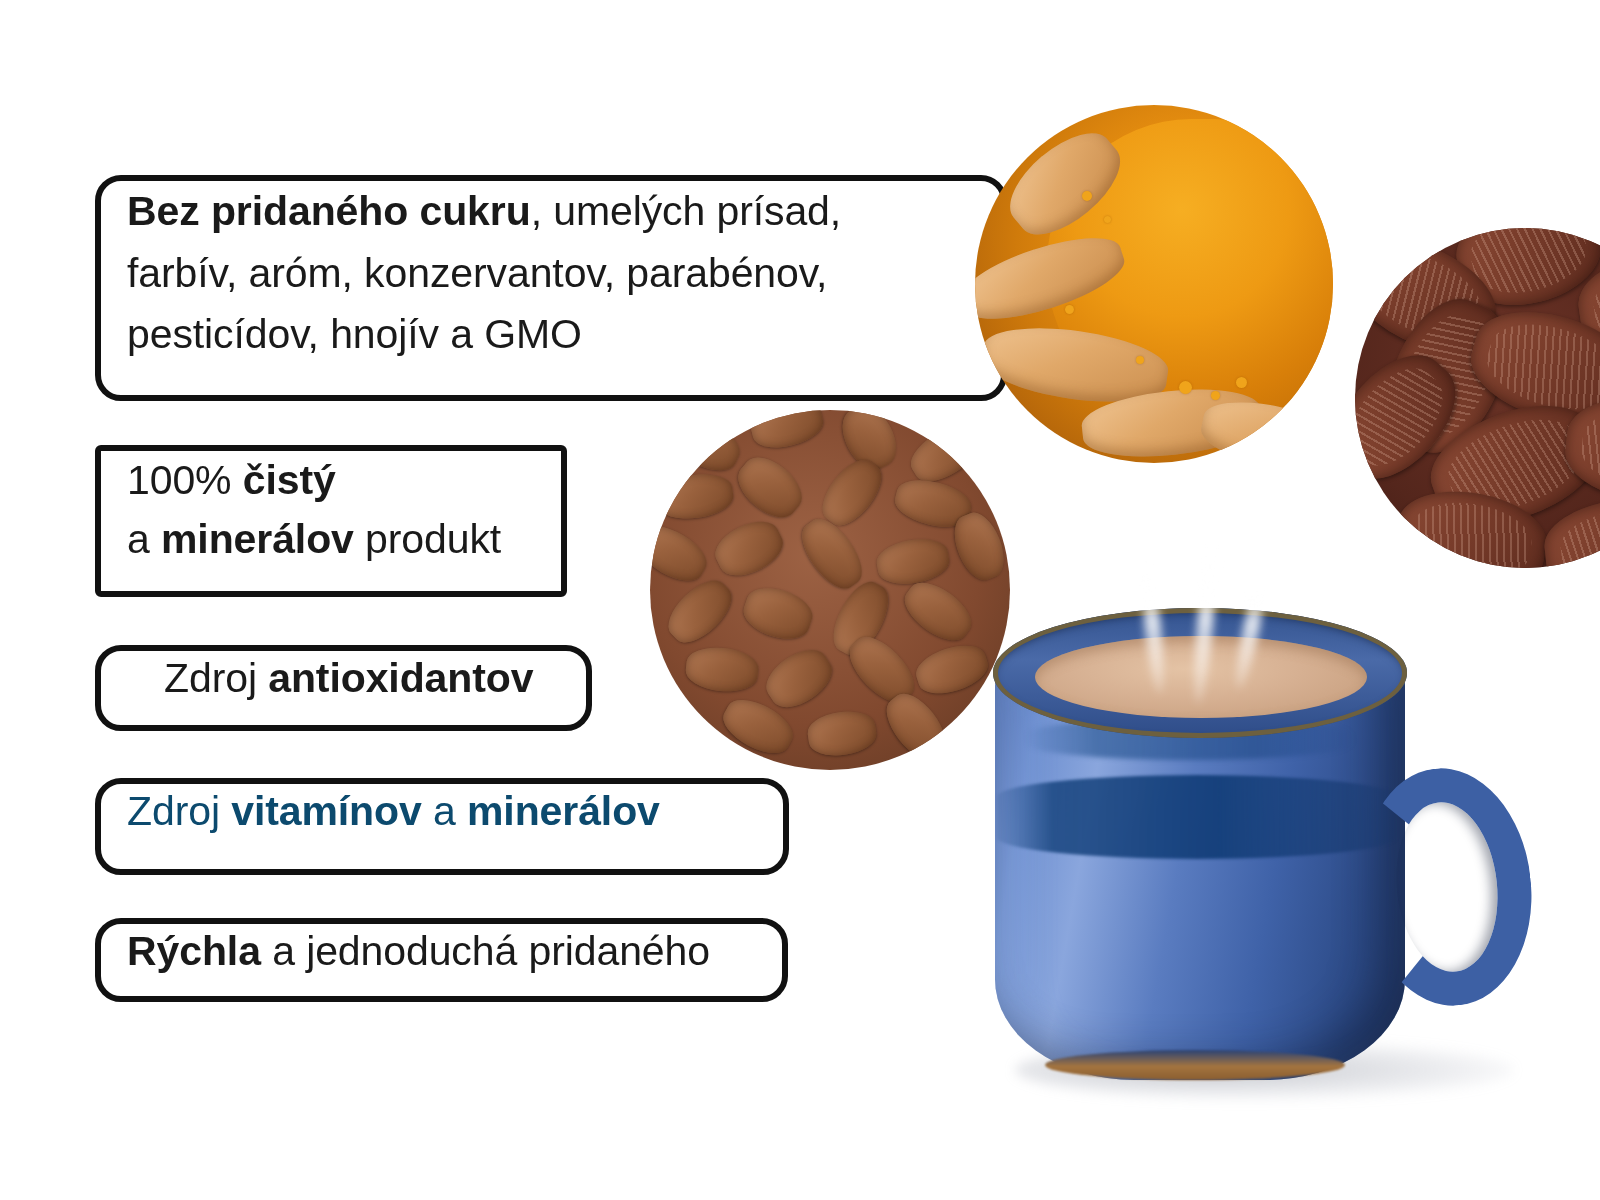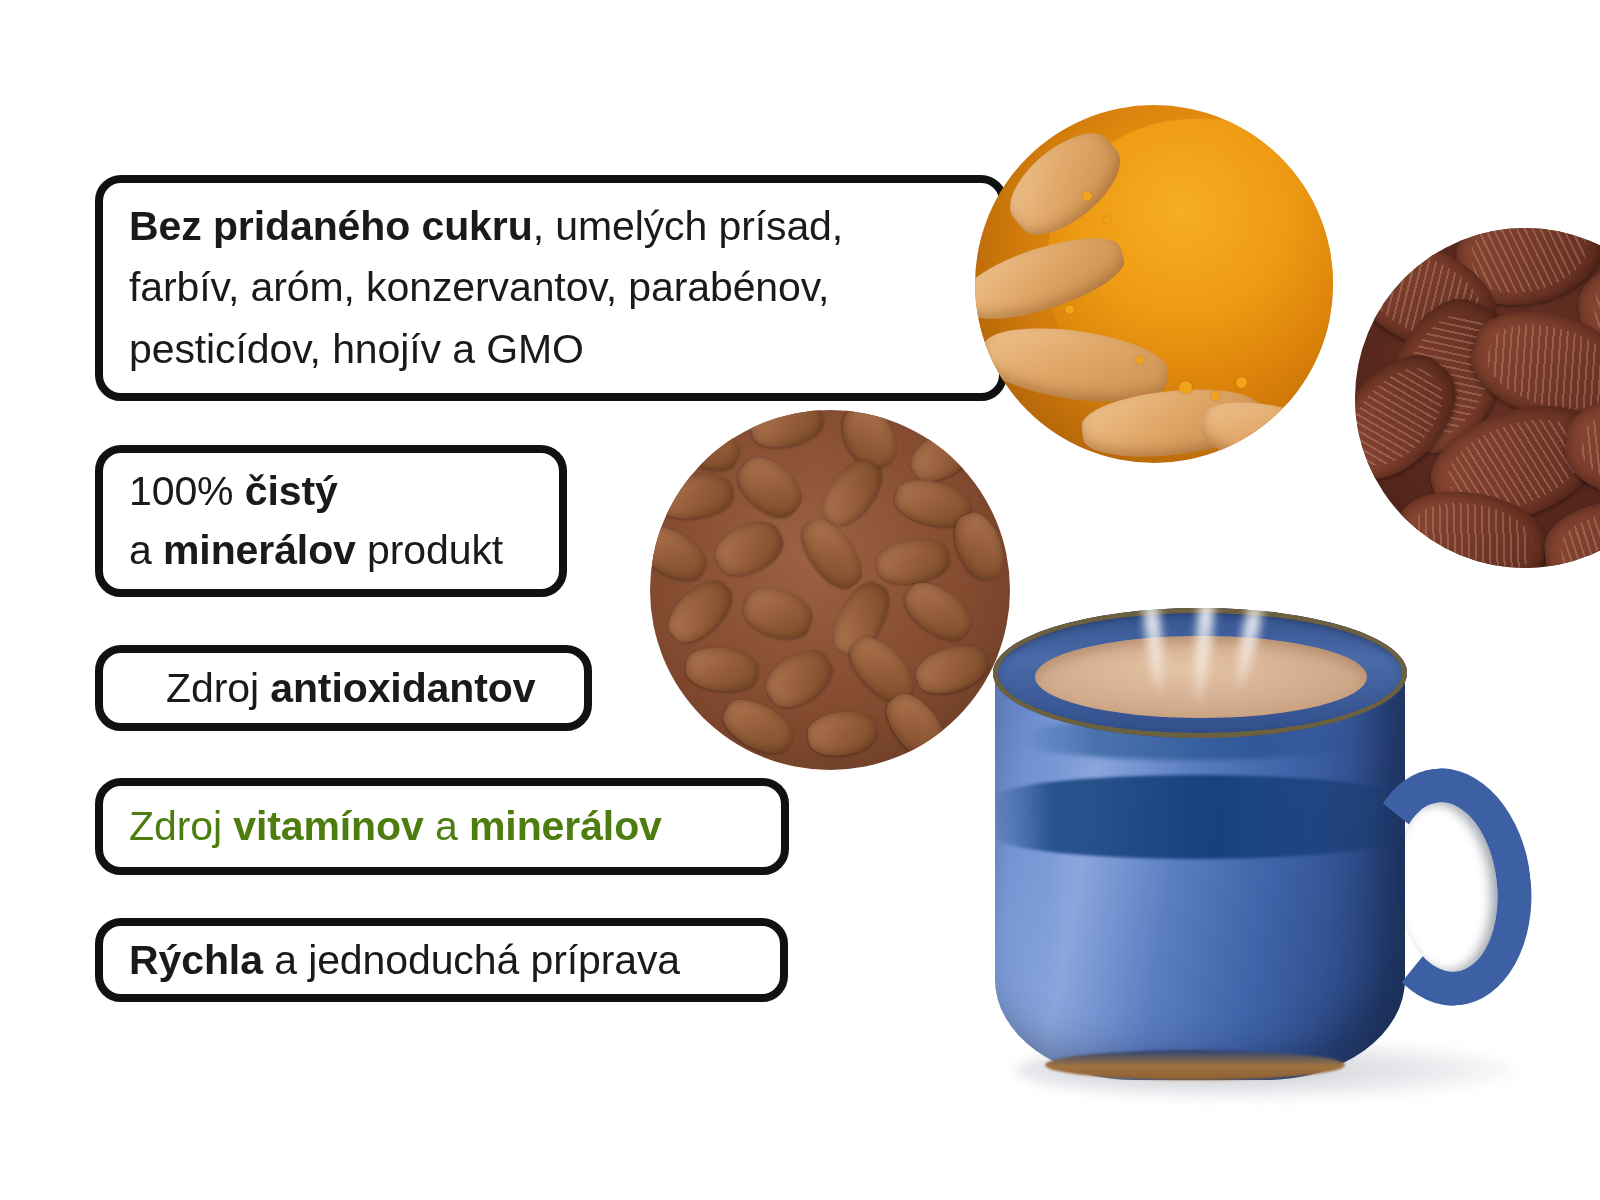--- a/index.html
+++ b/index.html
@@ -16,25 +16,24 @@
     width: 1600px;
     height: 1200px;
     background: #ffffff;
     overflow: hidden;
   }
 
   
   .benefit-box {
     position: absolute;
     box-sizing: border-box;
-    border: 8px solid #4d7c0f;
+    border: 6px solid #4d7c0f;
     border-radius: 26px;
     background: rgba(255,255,255,0.0);
     display: flex;
-    align-items: center;
     z-index: 40;
   }
   .benefit-text {
     font-size: 41px;
     line-height: 1.33;
     color: #1a1a1a;
     letter-spacing: -0.1px;
     white-space: pre-wrap;
     padding: 0 26px;
     font-weight: 400;
@@ -346,30 +345,30 @@
     <div class="steam" id="steam2"></div>
     <div class="steam" id="steam3"></div>
   </div>
 
   <div class="benefit-box" id="box-0" style="border-color: rgb(17, 17, 17); border-radius: 26px;">
     <div class="benefit-text" style="color: rgb(26, 26, 26);"><b>Bez pridaného cukru</b><span>, umelých prísad,
 farbív, aróm, konzervantov, parabénov,
 pesticídov, hnojív a GMO</span></div>
   </div>
 
-  <div class="benefit-box" id="box-1" style="border-color: rgb(17, 17, 17); border-radius: 26px;">
+  <div class="benefit-box" id="box-1" style="border-color: rgb(17, 17, 17); border-radius: 6px;">
     <div class="benefit-text" style="color: rgb(26, 26, 26);"><span>100% </span><b>čistý</b><span>
 a </span><b>minerálov</b><span> produkt</span></div>
   </div>
 
   <div class="benefit-box" id="box-2" style="border-color: rgb(17, 17, 17); border-radius: 26px;">
     <div class="benefit-text" style="color: rgb(26, 26, 26); margin-left: 37px;"><span>Zdroj </span><b>antioxidantov</b></div>
   </div>
 
   <div class="benefit-box" id="box-3" style="border-color: rgb(17, 17, 17); border-radius: 26px;">
-    <div class="benefit-text" style="color: #4d7c0f;"><span>Zdroj </span><b>vitamínov</b><span> a </span><b>minerálov</b></div>
+    <div class="benefit-text" style="color: #0c4a6e;"><span>Zdroj </span><b>vitamínov</b><span> a </span><b>minerálov</b></div>
   </div>
 
   <div class="benefit-box" id="box-4" style="border-color: rgb(17, 17, 17); border-radius: 26px;">
-    <div class="benefit-text" style="color: rgb(26, 26, 26);"><b>Rýchla</b><span> a jednoduchá príprava</span></div>
+    <div class="benefit-text" style="color: rgb(26, 26, 26);"><b>Rýchla</b><span> a jednoduchá pridaného</span></div>
   </div>
 
 </div>
 
 </body></html>

